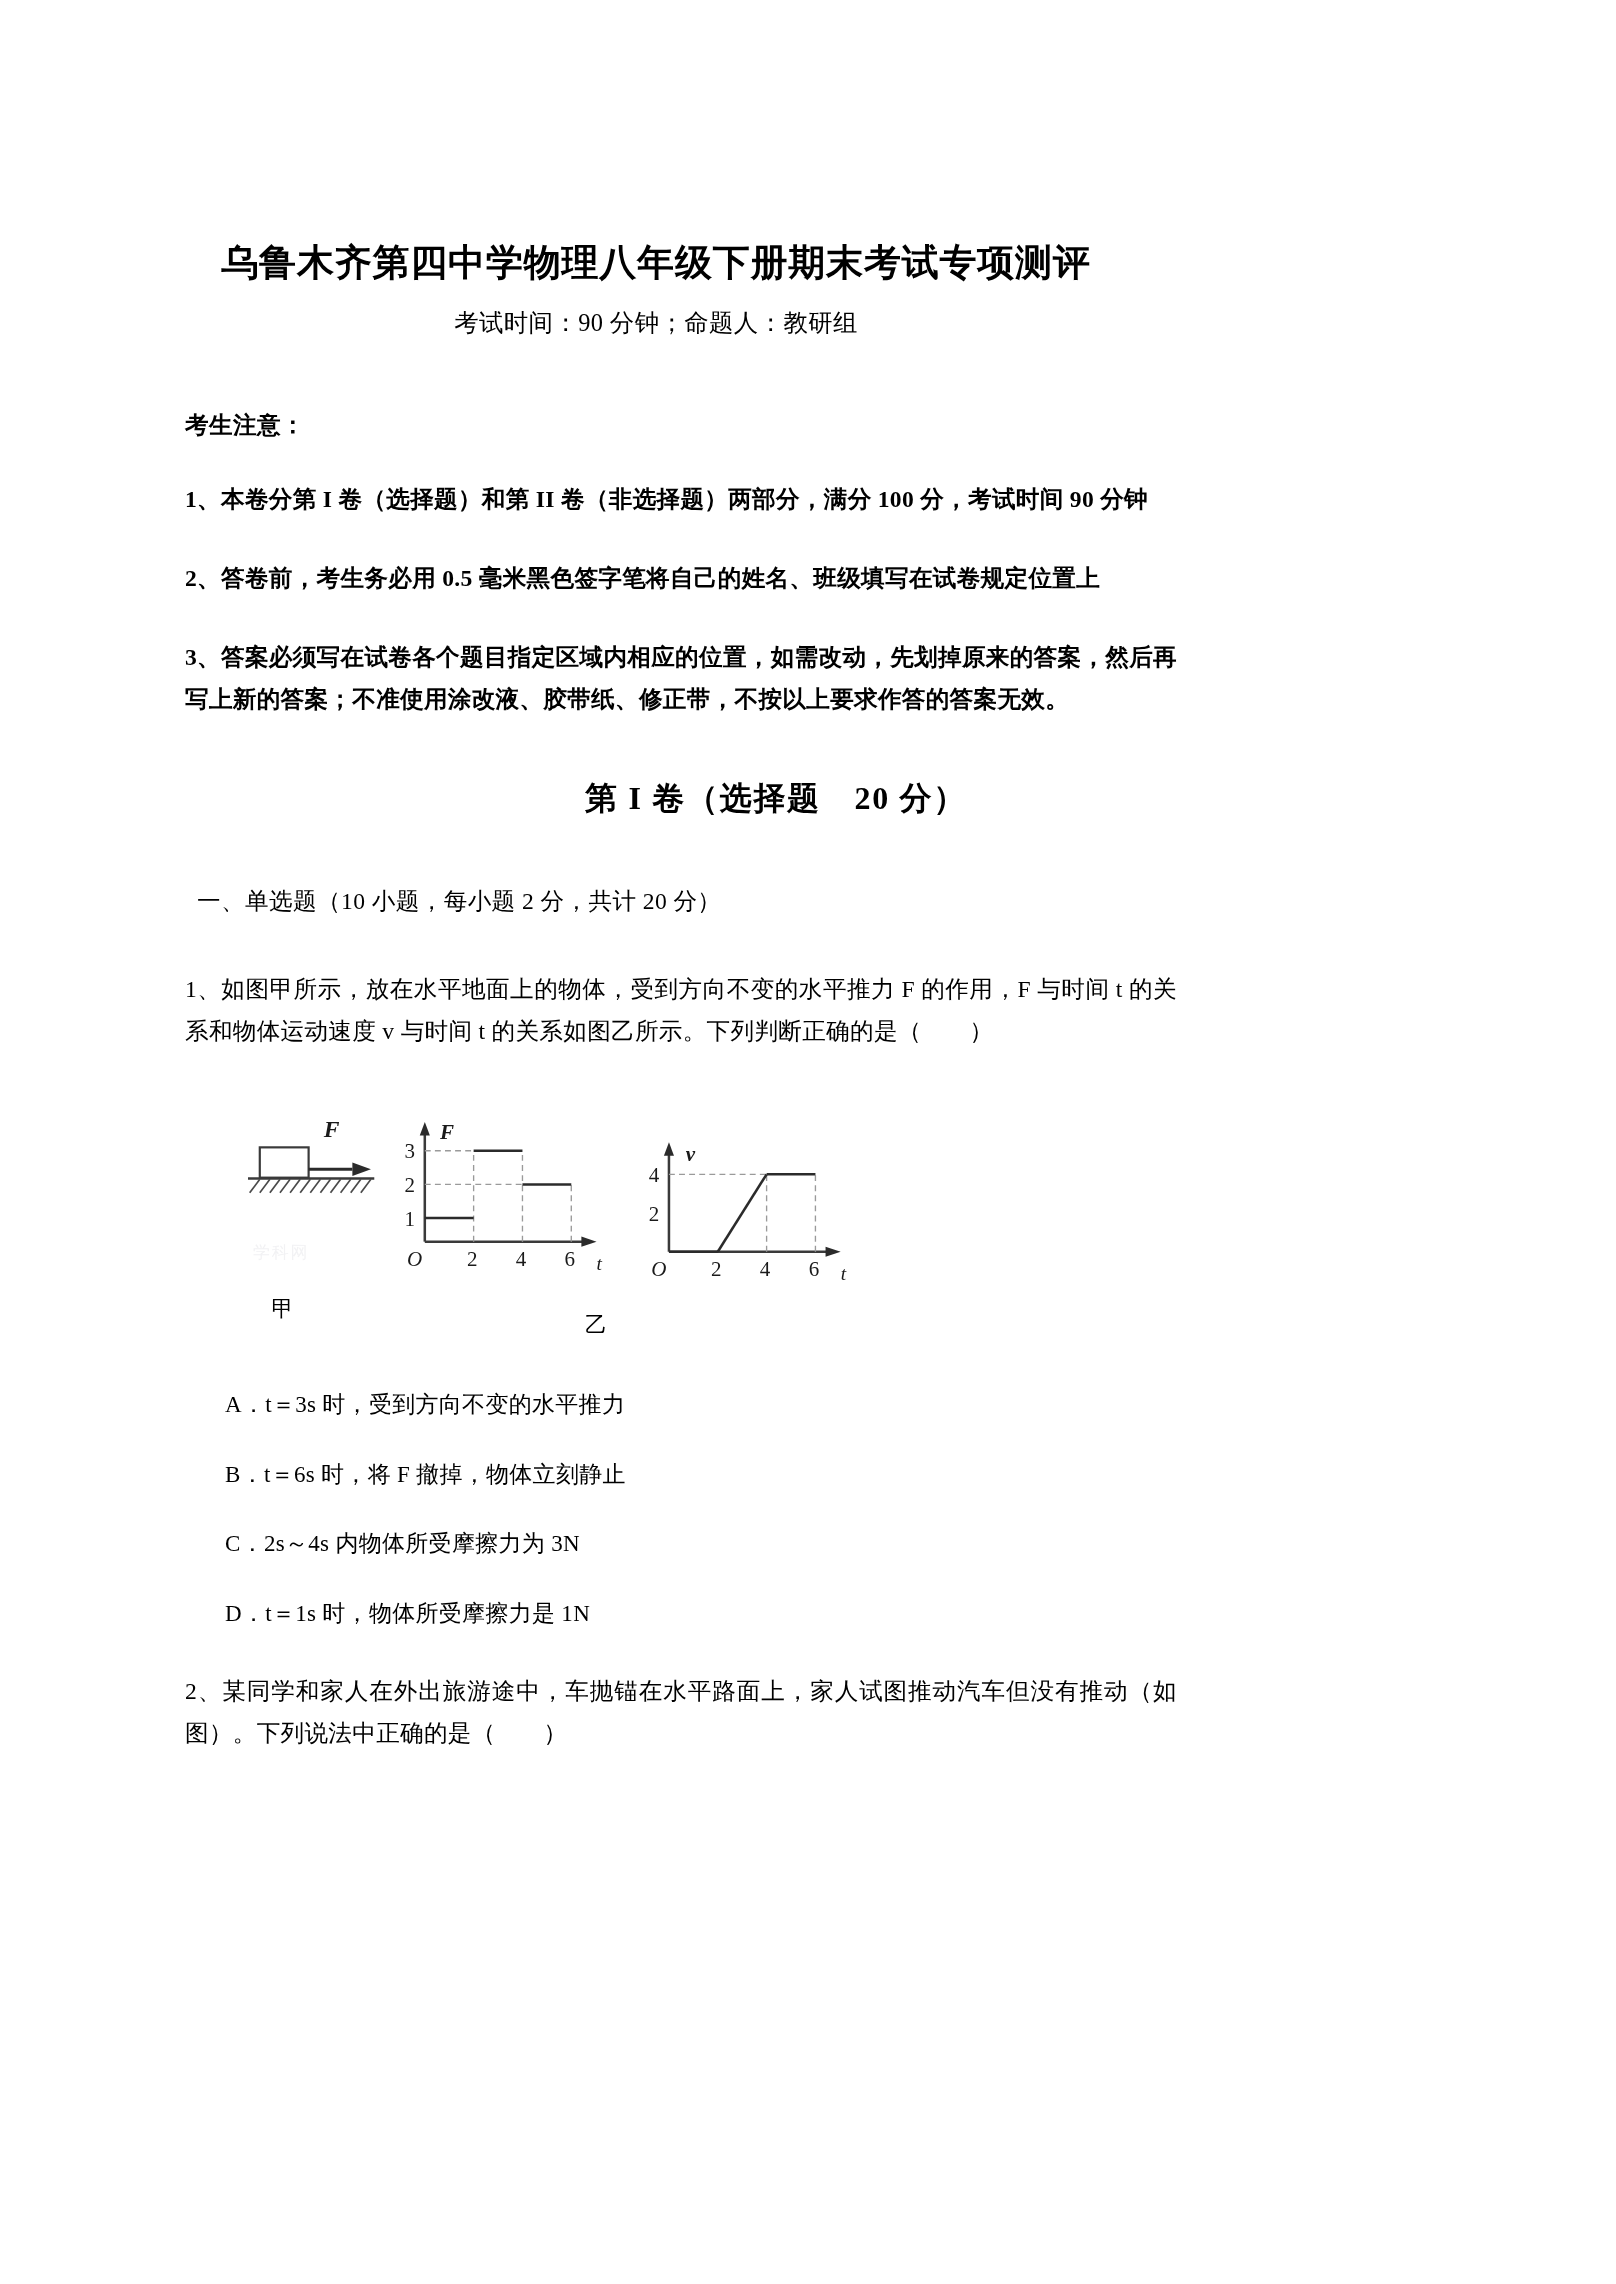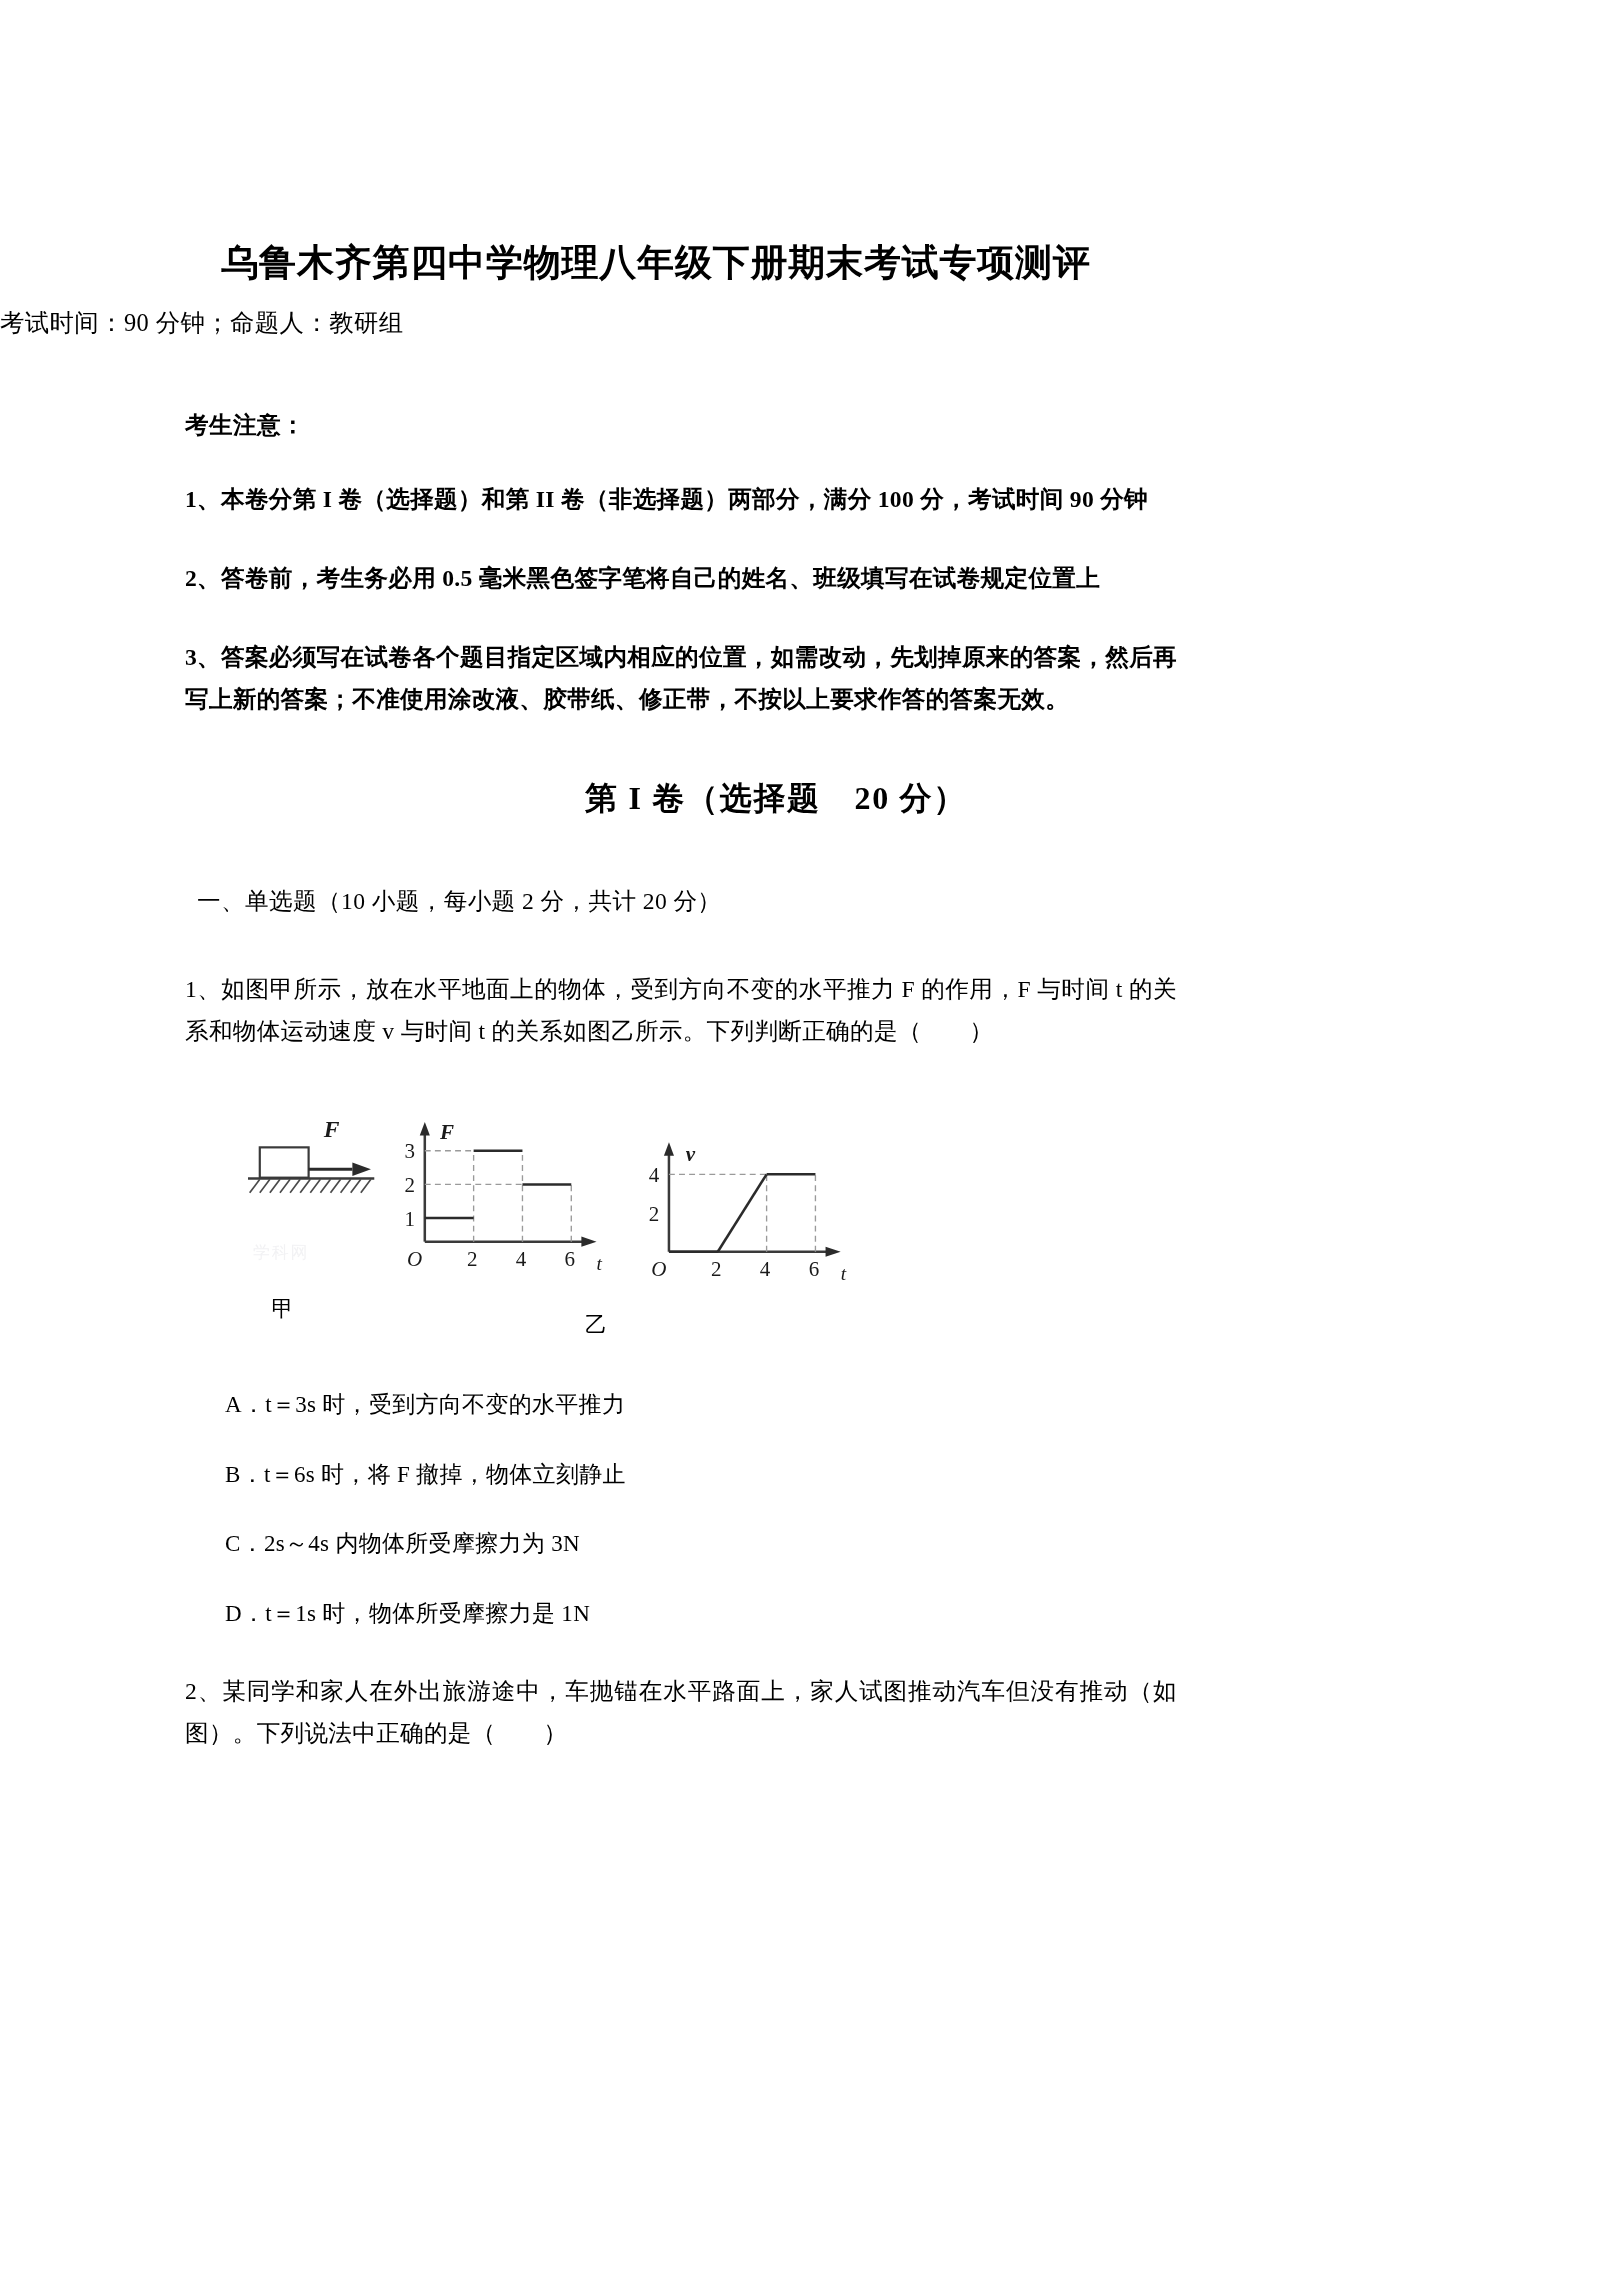--- a/index.html
+++ b/index.html
@@ -27,21 +27,21 @@
     text-align: center;
     font-size: 37px;
     font-weight: bold;
     letter-spacing: 0.8px;
     margin: 0;
     padding-top: 241px;
     line-height: 1.18;
     font-family: "Liberation Serif", "DejaVu Serif", serif;
   }
   .doc-subtitle {
-    text-align: left;
+    text-align: center;
     font-size: 24.4px;
     margin: 0;
     padding-top: 22px;
     line-height: 1.3;
     letter-spacing: 0.4px;
   }
 
   
   .content {
     padding-left: 185px;

